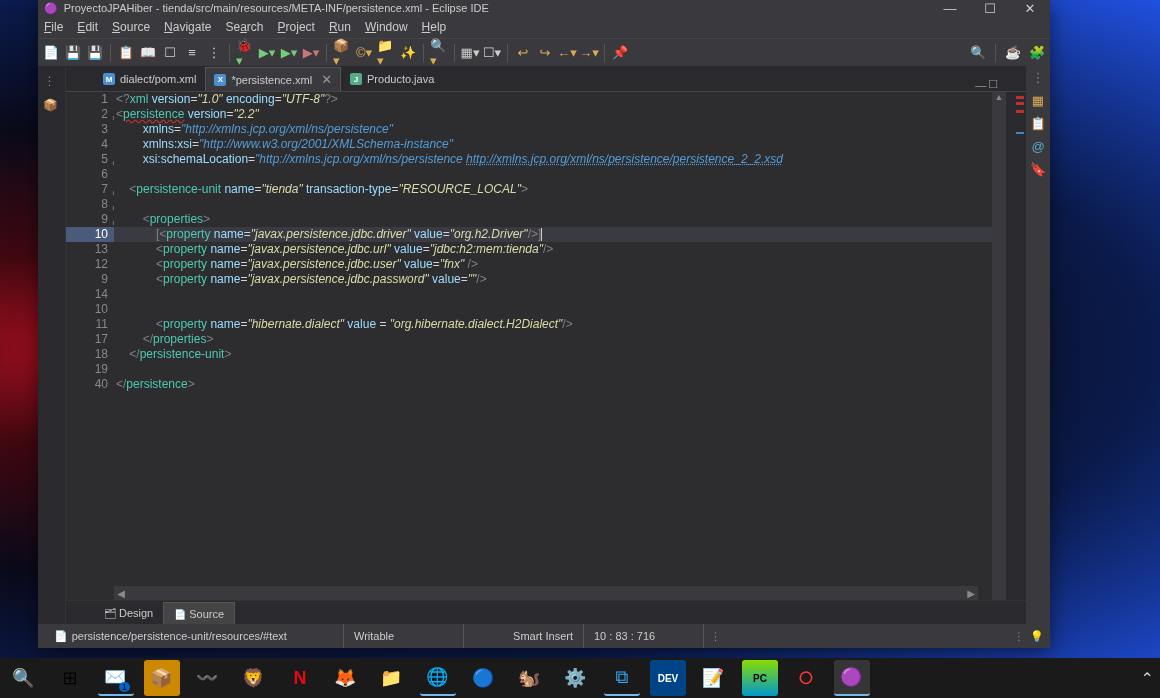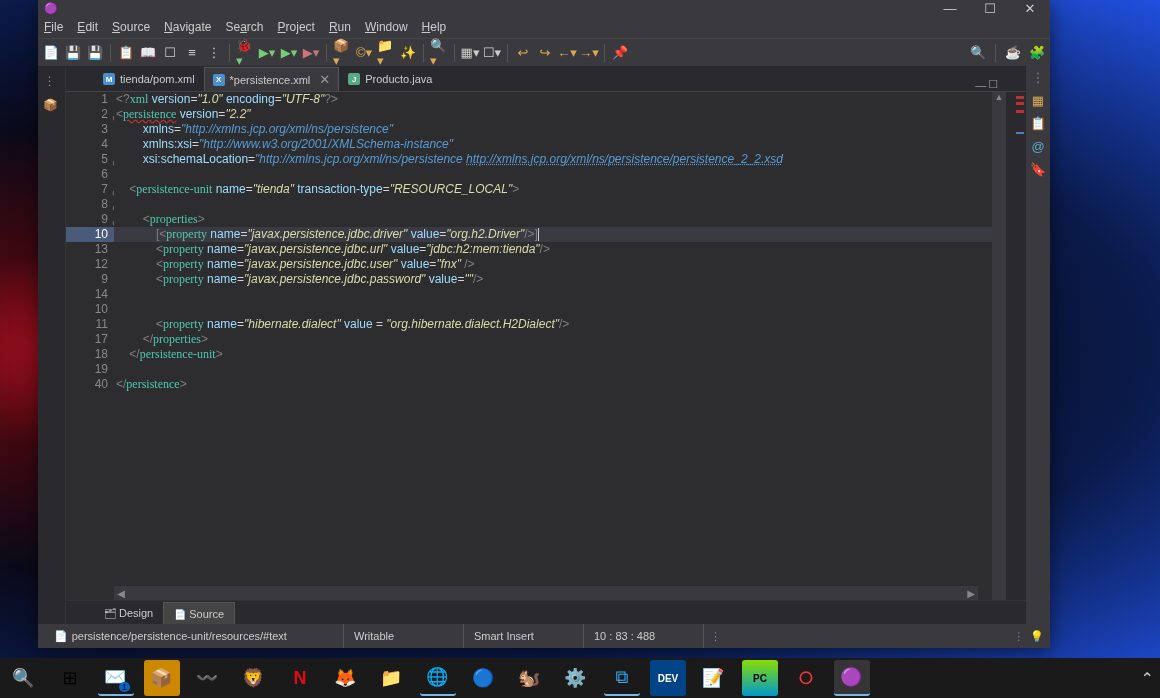--- a/index.html
+++ b/index.html
@@ -26,21 +26,21 @@
 .editor-area { flex: 1; display: flex; background: #2d2d30; overflow: hidden; }
 .gutter-left { width: 28px; background: #2a2a2e; border-right: 1px solid #333; display: flex; flex-direction: column; align-items: center; }
 .gutter-left-icon { width: 16px; height: 16px; margin-top: 8px; font-size: 12px; color: #888; }
 .ruler { width: 48px; background: #2d2d30; display: flex; flex-direction: column; font-family: Consolas, monospace; font-size: 12px; color: #888; text-align: right; padding-top: 0; }
 .ruler-line { height: 15px; line-height: 15px; padding-right: 6px; position: relative; }
 .ruler-line .fold { position: absolute; right: -4px; top: 4px; width: 6px; height: 6px; color: #888; font-size: 9px; }
 .code-area { flex: 1; background: #2d2d30; font-family: Consolas, "Courier New", monospace; font-size: 12px; line-height: 15px; overflow: hidden; position: relative; padding-bottom: 14px; }
 .code-area pre { color: #ccc; white-space: pre; }
 .line { height: 15px; padding-left: 2px; }
 .line.hl { background: #3a3a42; }
-.t-teal { color: #4ec9b0; font-family: Liberation Serif, serif; }
+.t-teal { color: #4ec9b0; }
 .t-attr { color: #9cdcfe; }
 .t-eq { color: #d4d4d4; }
 .t-br { color: #808080; }
 .t-yel { color: #dcdcaa; font-style: italic; }
 .t-bl { color: #569cd6; font-style: italic; }
 .t-link { color: #569cd6; font-style: italic; text-decoration: underline dotted; }
 .cursor { display: inline-block; width: 1px; height: 13px; background: #ccc; vertical-align: middle; }
 .hscroll { position: absolute; bottom: 0; left: 0; right: 14px; height: 14px; background: #3a3a3e; display: flex; align-items: center; }
 .hscroll .arrow { width: 14px; text-align: center; color: #888; font-size: 10px; }
 .hscroll .track { flex: 1; height: 10px; }
@@ -69,20 +69,21 @@
 </style>
 </head>
 <body>
 
 <div class="desktop-bg"></div>
 
 <div class="ide-window">
 
   <div class="title-bar">
     <span>🟣</span>
+    <span style="margin-left:6px;">ProyectoJPAHiber - tienda/src/main/resources/META-INF/persistence.xml - Eclipse IDE</span>
     <div class="title-bar-controls">
       <span>—</span>
       <span>☐</span>
       <span>✕</span>
     </div>
   </div>
 
   <div class="menu-bar">
     <span><u>F</u>ile</span>
     <span><u>E</u>dit</span>
@@ -138,21 +139,21 @@
   <div style="flex:1;display:flex;overflow:hidden;">
     <div class="gutter-left">
       <span class="gutter-left-icon">⋮</span>
       <span class="gutter-left-icon" style="color:#da5;">📦</span>
     </div>
 
     <div style="flex:1;display:flex;flex-direction:column;overflow:hidden;">
       <div class="tab-strip">
         <div class="tab">
           <span class="tab-icon">M</span>
-          <span>tienda/pom.xml</span>
+          <span>dialect/pom.xml</span>
         </div>
         <div class="tab active">
           <span class="tab-icon">X</span>
           <span>*persistence.xml</span>
           <span class="tab-close">✕</span>
         </div>
         <div class="tab">
           <span class="tab-icon" style="background:#5a8;">J</span>
           <span>Producto.java</span>
         </div>
@@ -228,25 +229,25 @@
   </div>
 
   <div class="status-bar">
     <div class="status-seg" style="min-width:300px;">
       <span>📄</span>
       <span>persistence/persistence-unit/resources/#text</span>
     </div>
     <div class="status-seg" style="min-width:120px;">
       <span>Writable</span>
     </div>
+    <div class="status-seg" style="min-width:120px;justify-content:flex-end;">
+      <span>Smart Insert</span>
+    </div>
     <div class="status-seg" style="min-width:120px;">
-      <span>Smart Insert</span>
-    </div>
-    <div class="status-seg" style="min-width:120px;">
-      <span>10 : 83 : 488</span>
+      <span>10 : 83 : 716</span>
     </div>
     <span style="margin-left:6px;color:#888;">⋮</span>
     <div class="status-right">
       <span style="color:#888;">⋮</span>
       <span style="color:#da5;">💡</span>
     </div>
   </div>
 </div>
 
 <div class="taskbar">

